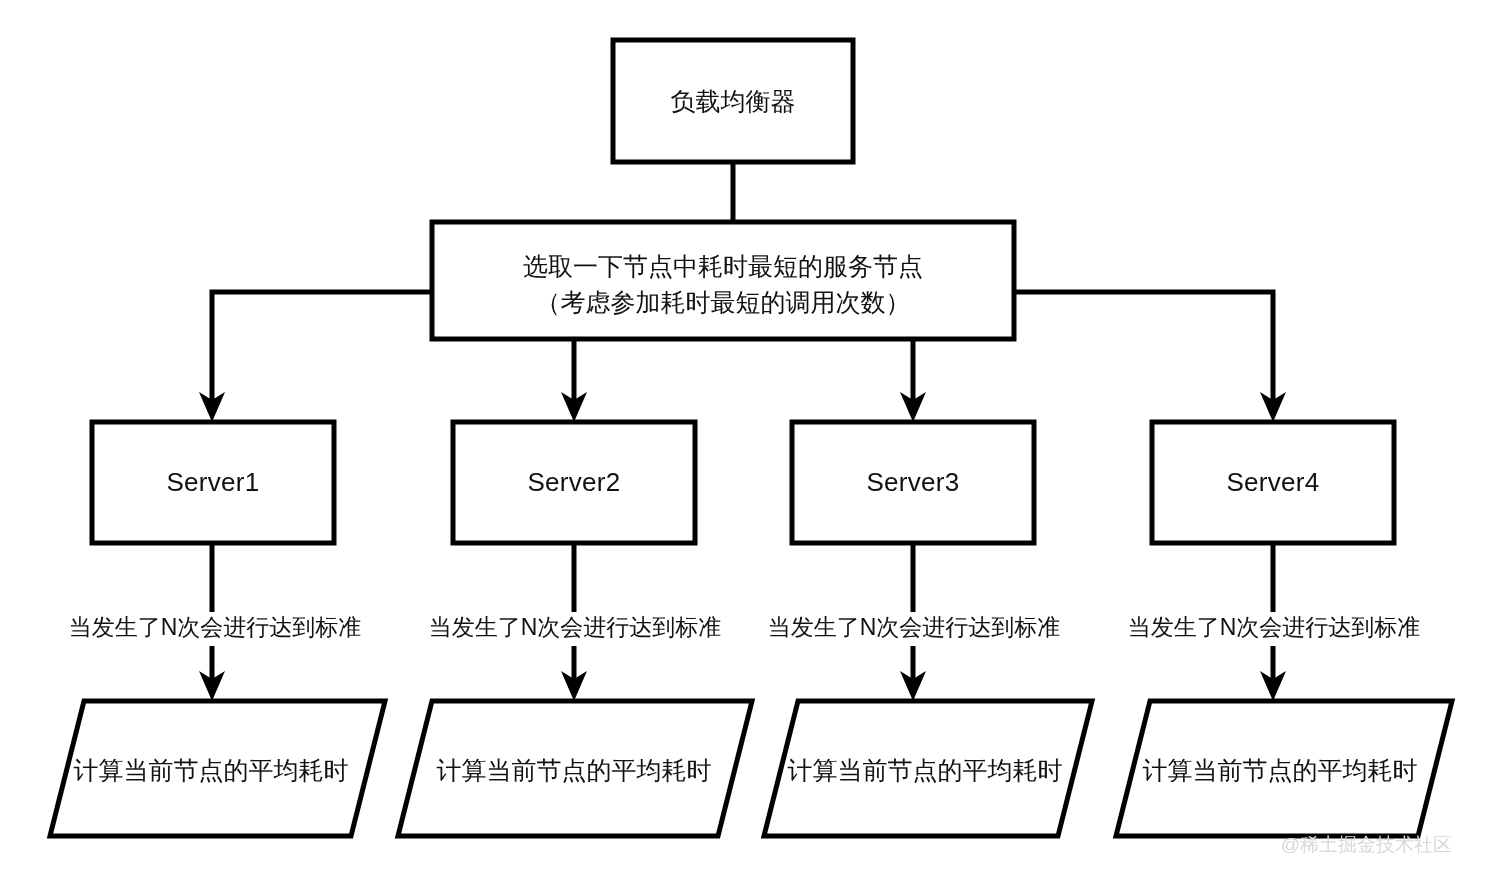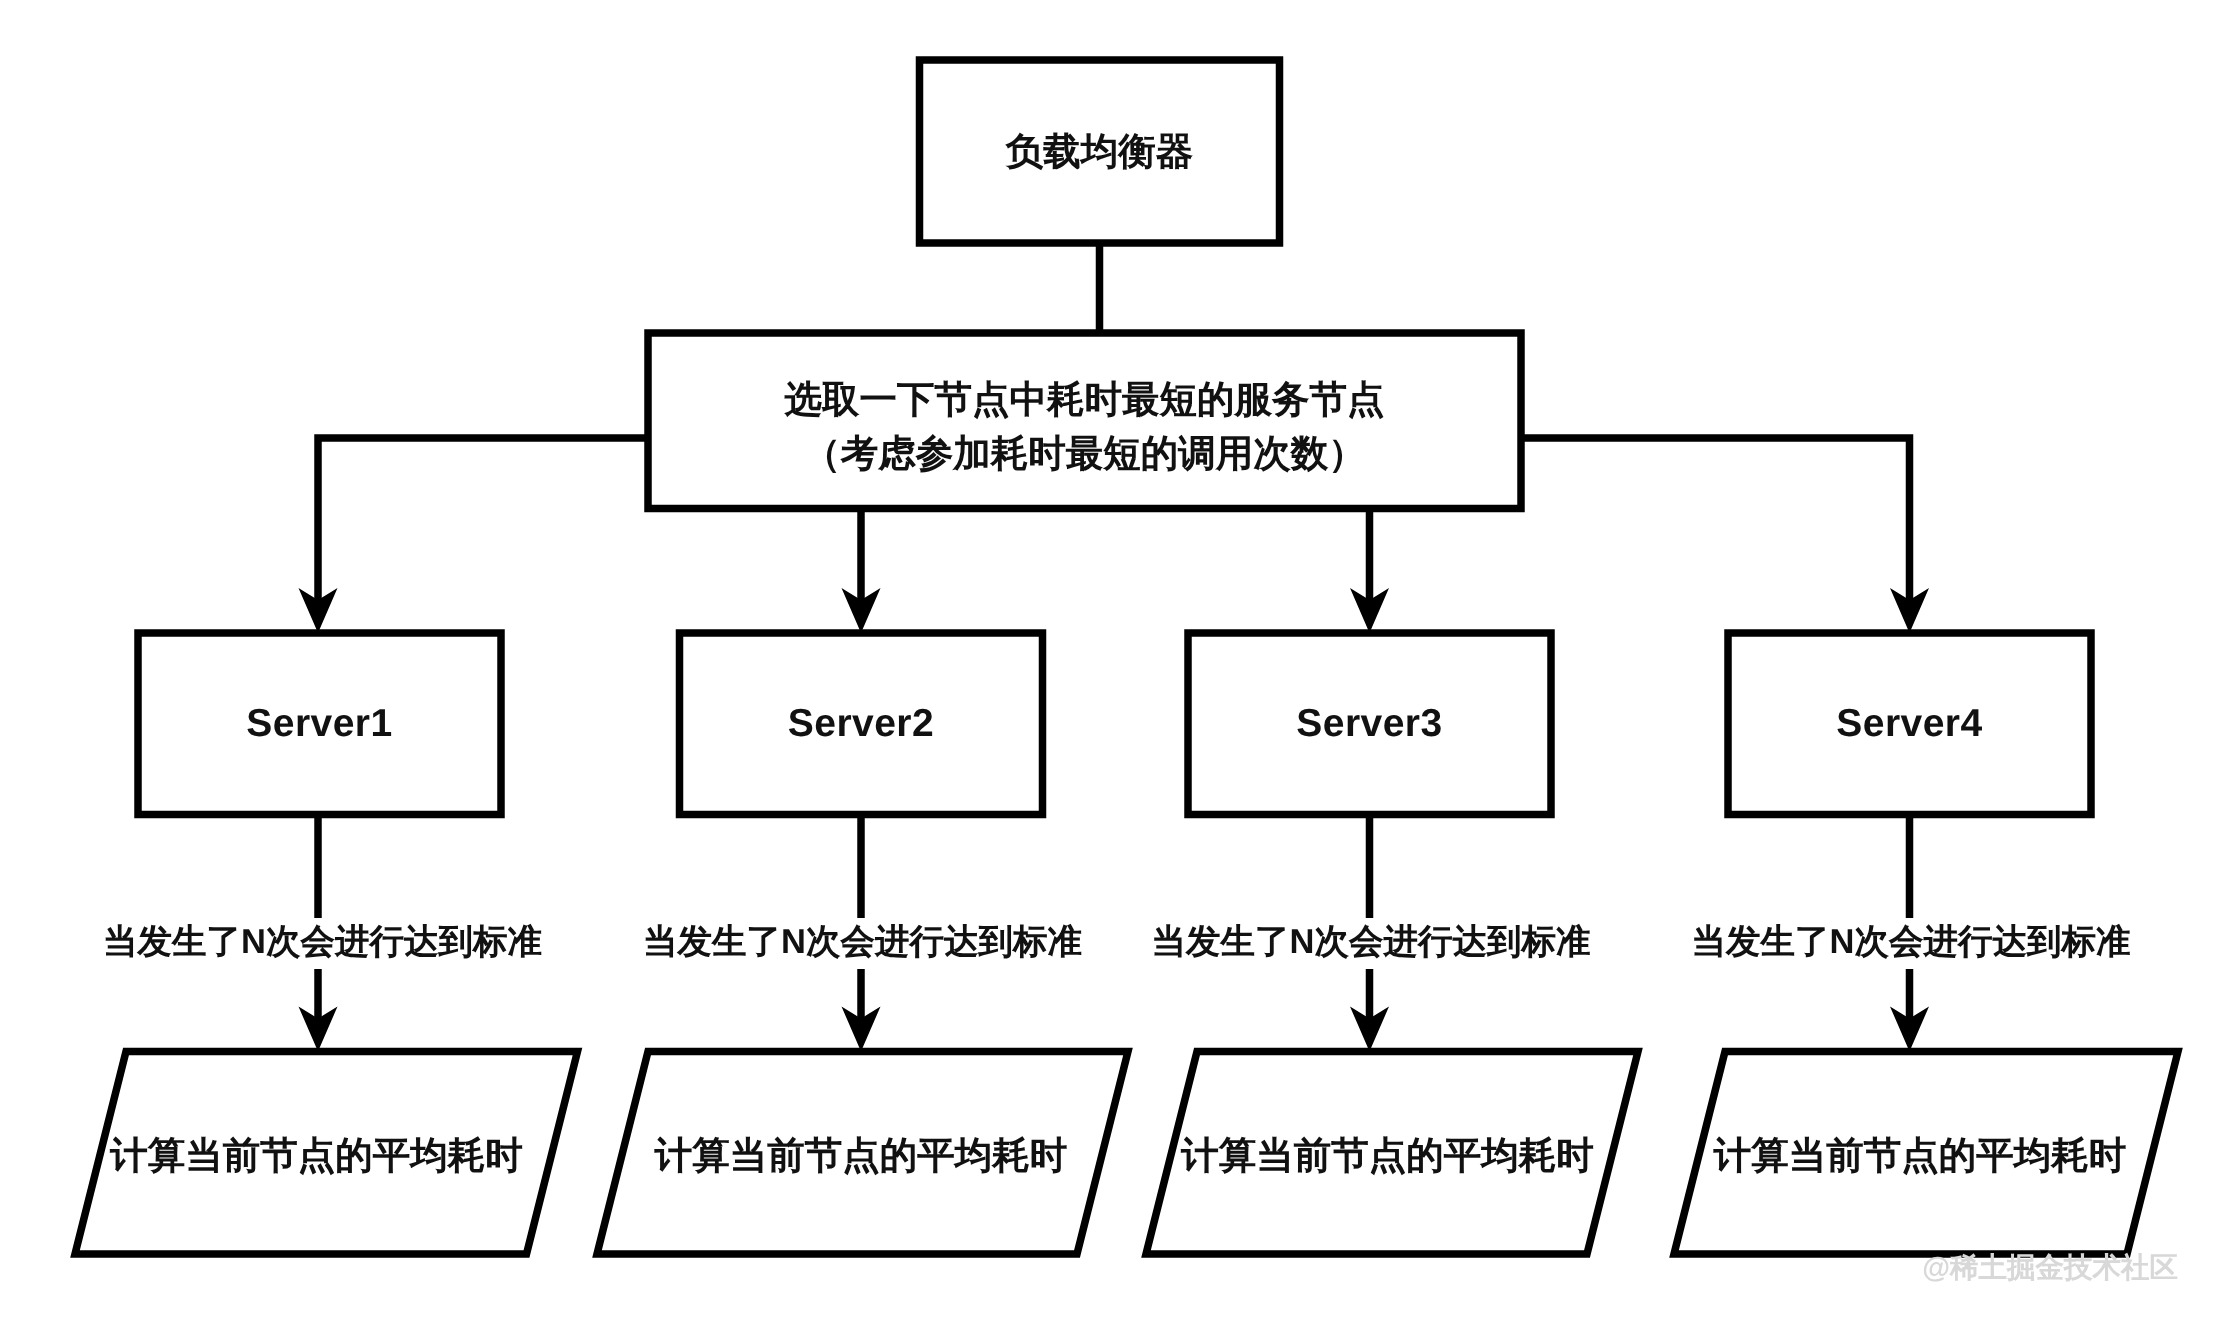--- a/index.html
+++ b/index.html
@@ -12,21 +12,20 @@
     width: 1486px;
     height: 884px;
     overflow: hidden;
     font-family: "Liberation Sans", "DejaVu Sans", sans-serif;
   }
   #diagram-root {
     position: relative;
     width: 1450px;
     height: 884px;
     background: #ffffff;
-    font-weight: bold;
   }
   svg#flowchart {
     display: block;
     width: 1486px;
     height: 884px;
   }
   .node-shape {
     fill: #ffffff;
     stroke: #000000;
     stroke-width: 5;

